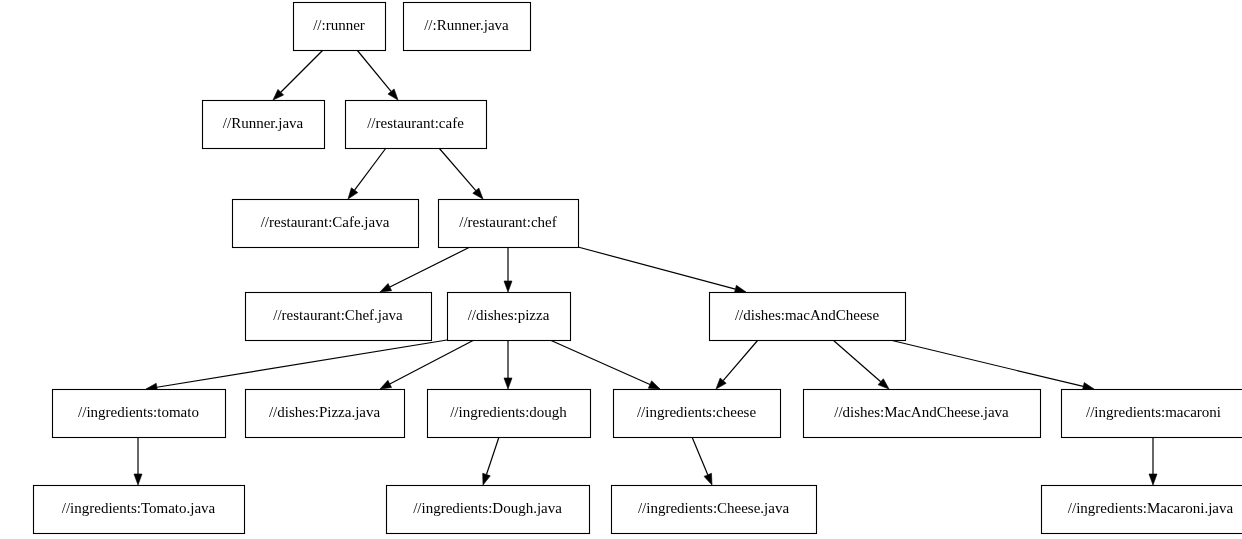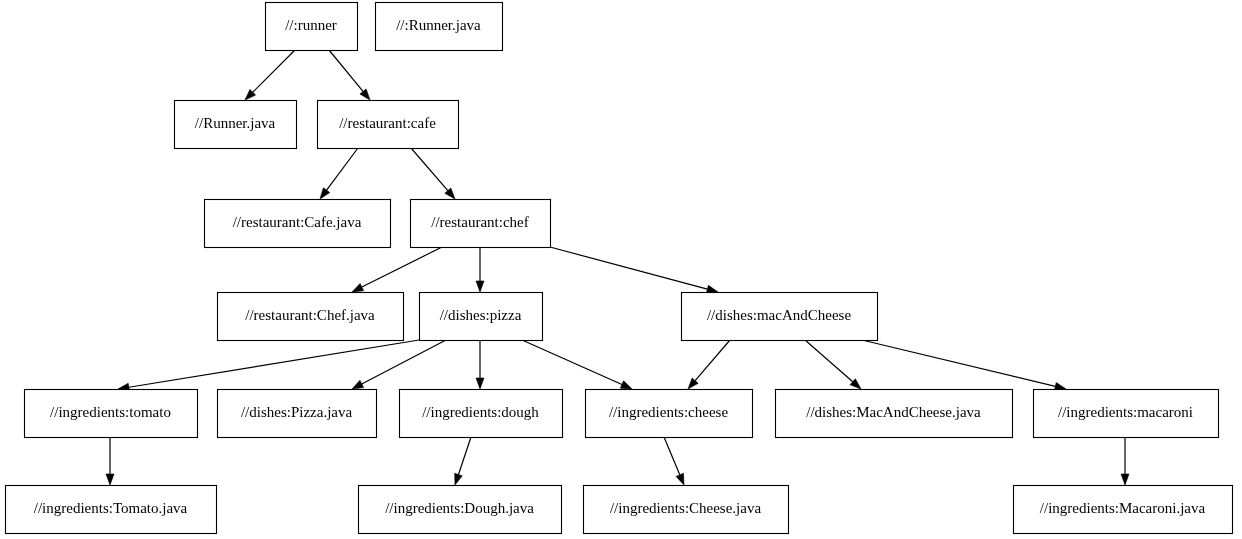--- a/index.html
+++ b/index.html
@@ -12,20 +12,21 @@
     width: 1242px;
     height: 539px;
     overflow: hidden;
     font-family: "Liberation Serif", "DejaVu Serif", serif;
   }
   #graph-root {
     position: relative;
     width: 1172px;
     height: 539px;
     background: #ffffff;
+    margin-left: 28px;
   }
   svg#graph-canvas {
     position: absolute;
     top: 0;
     left: 0;
     width: 1242px;
     height: 539px;
     display: block;
     shape-rendering: geometricPrecision;
   }

